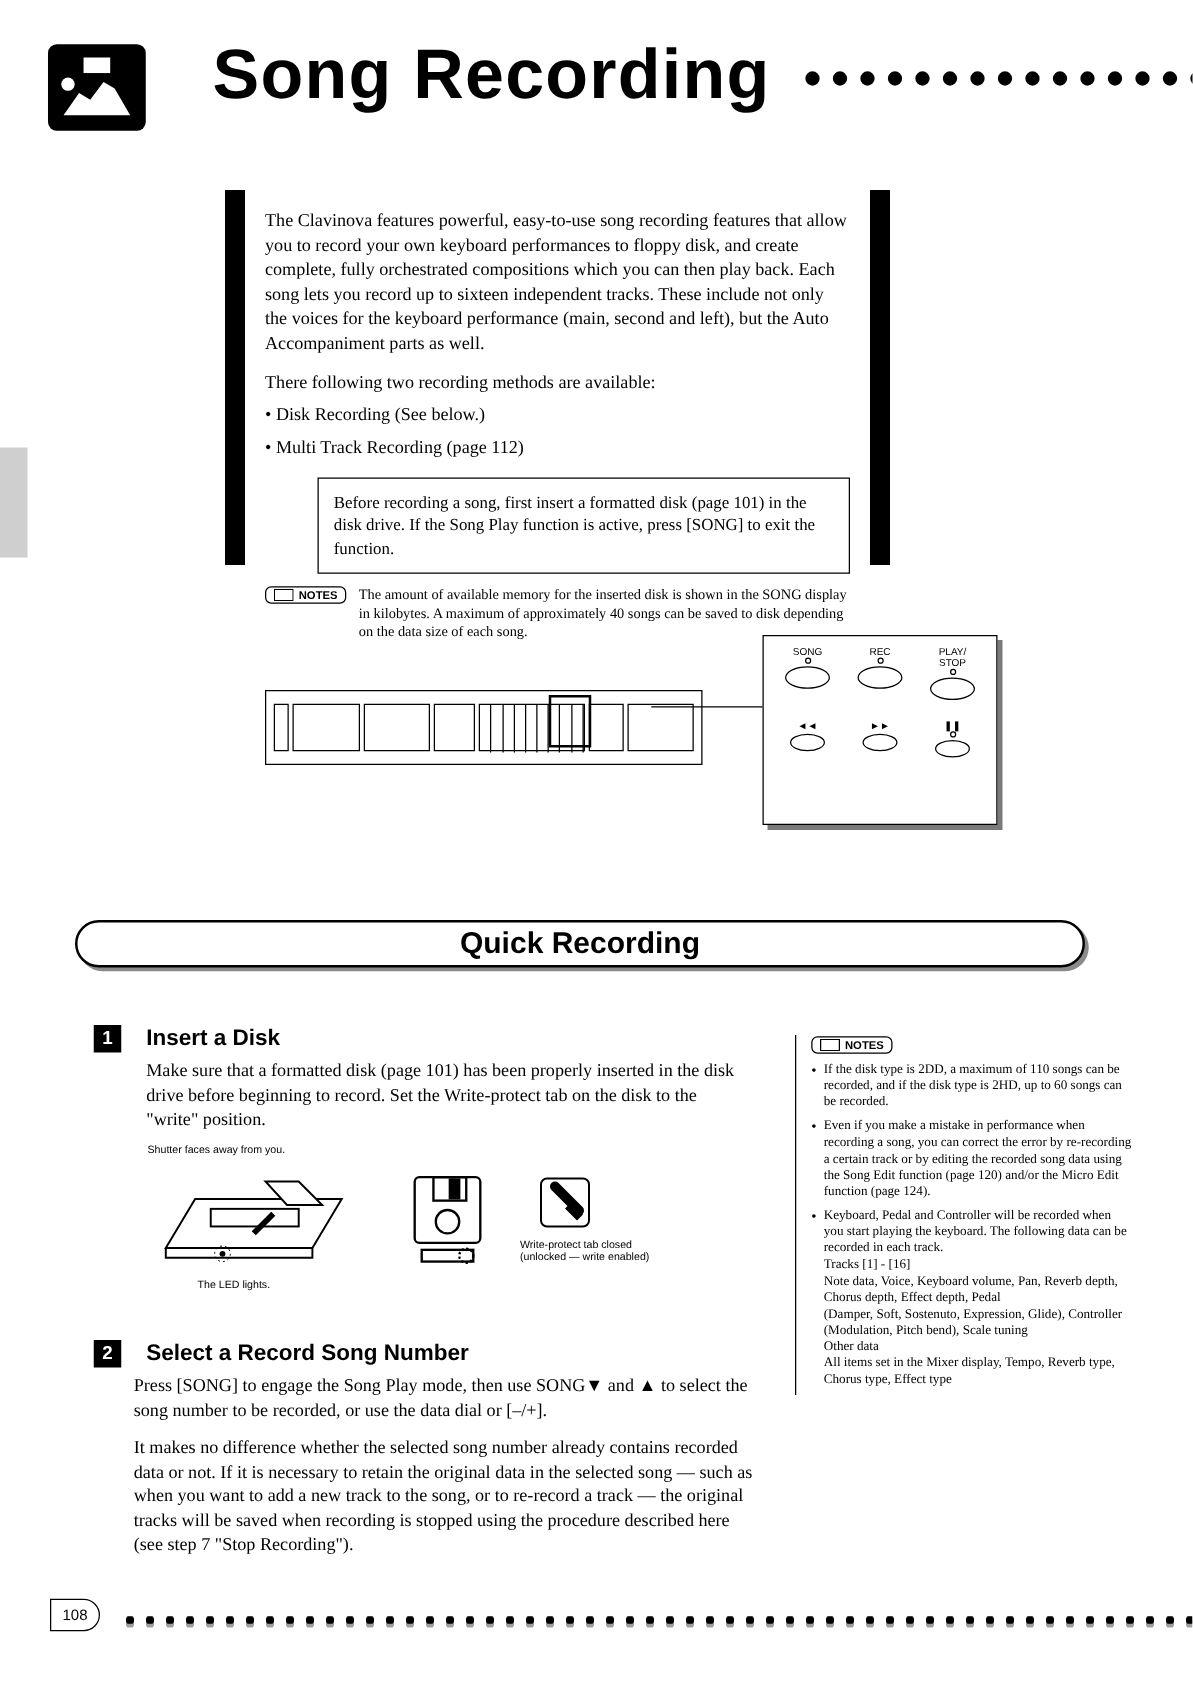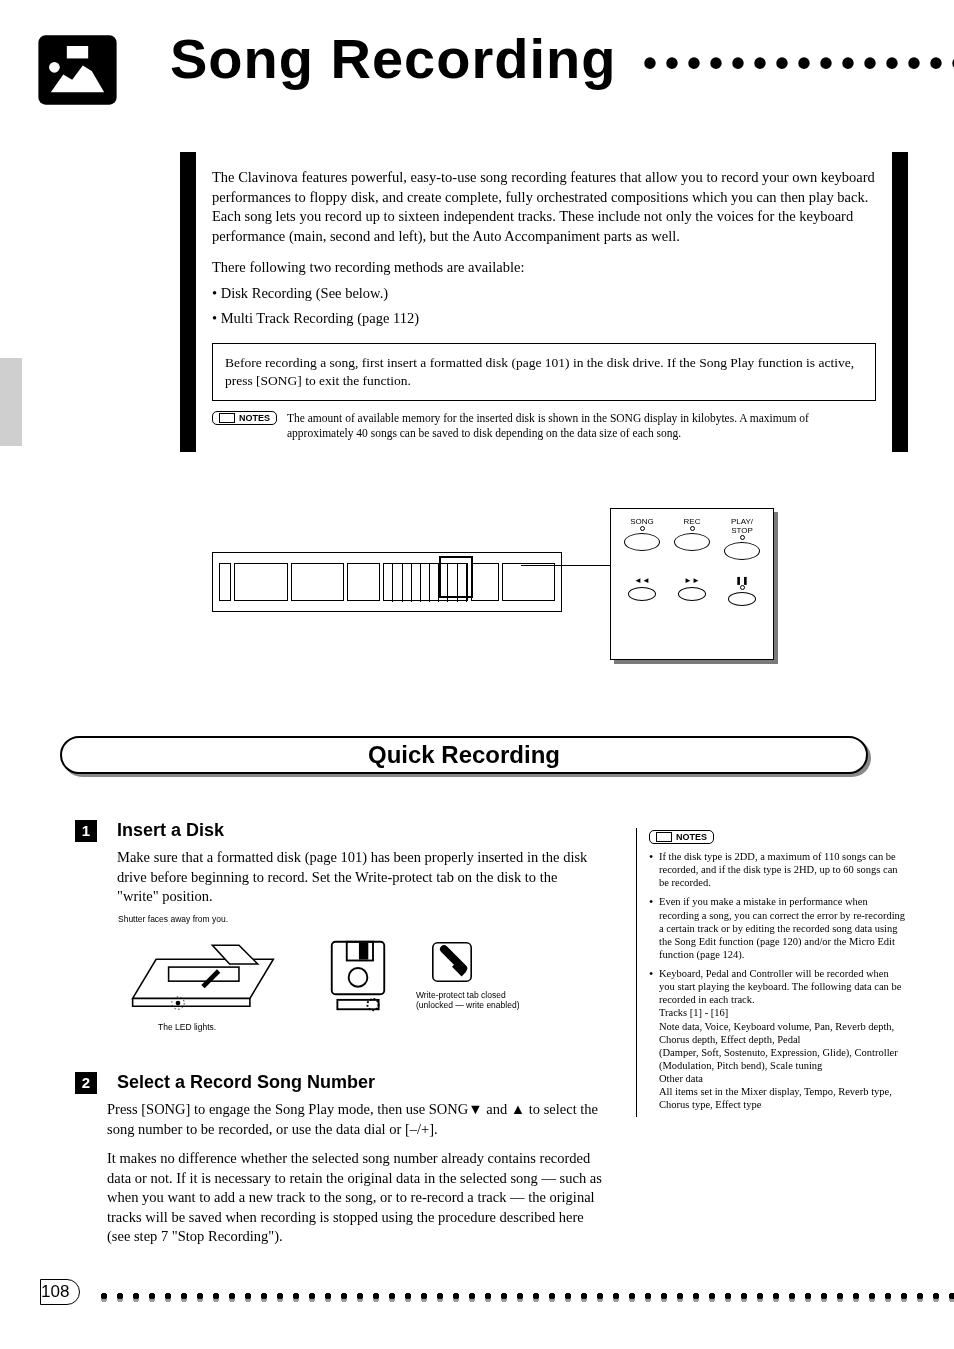--- a/index.html
+++ b/index.html
@@ -44,39 +44,40 @@
     position: absolute;
     left: 0; top: 358px;
     width: 22px; height: 88px;
     background: #cfcfcf;
   }
 
   
   .intro-wrap {
     position: absolute;
     left: 180px; top: 152px;
-    width: 728px;
+    width: 532px;
     height: 300px;
     border-left: 16px solid #000;
     border-right: 16px solid #000;
     padding: 16px 16px 10px 16px;
   }
   .intro-text {
     font-size: 14.5px;
     line-height: 1.35;
   }
   .intro-list { margin-top: 12px; }
   .intro-item { margin-top: 6px; }
 
   .box-in-intro {
     margin-top: 14px;
     border: 1.5px solid #000;
     padding: 10px 12px;
     font-size: 13.5px;
     line-height: 1.35;
+    margin-left: 42px;
   }
 
   .notes-row {
     margin-top: 10px;
     display: flex;
     align-items: flex-start;
     gap: 10px;
   }
   .notes-badge {
     display: inline-flex;
@@ -136,21 +137,21 @@
   .kb-highlight {
     position:absolute;
     right:88px; top:3px; width:34px; height:42px;
     border:2px solid #000;
   }
 
   
   .btn-callout {
     position: absolute;
     left: 610px; top: 508px;
-    width: 164px; height: 152px;
+    width: 188px; height: 152px;
     border: 1.5px solid #000;
     box-shadow: 4px 4px 0 #7a7a7a;
     background:#fff;
   }
   .btn-callout .row {
     display:flex; justify-content:space-around; padding:8px 6px 0;
   }
   .btn-callout .lbl {
     font-family:Arial,sans-serif; font-size:8px; text-align:center;
   }
@@ -267,22 +268,23 @@
     font-size:12px;
   }
 
   .page-num {
     position:absolute;
     left:40px; bottom:44px;
     width:40px; height:26px;
     border:1.5px solid #000;
     border-radius:0 14px 14px 0;
     font-family:Arial,sans-serif;
-    font-size:17px;
+    font-size:12px;
     line-height:24px;
+    text-align:center;
   }
   .bottom-dots {
     position:absolute;
     left:96px; bottom:50px;
     right:0;
     height:6px;
     background:
       radial-gradient(circle,#000 38%,transparent 41%) left/16px 6px repeat-x;
   }
   .bottom-dots.shadow{

